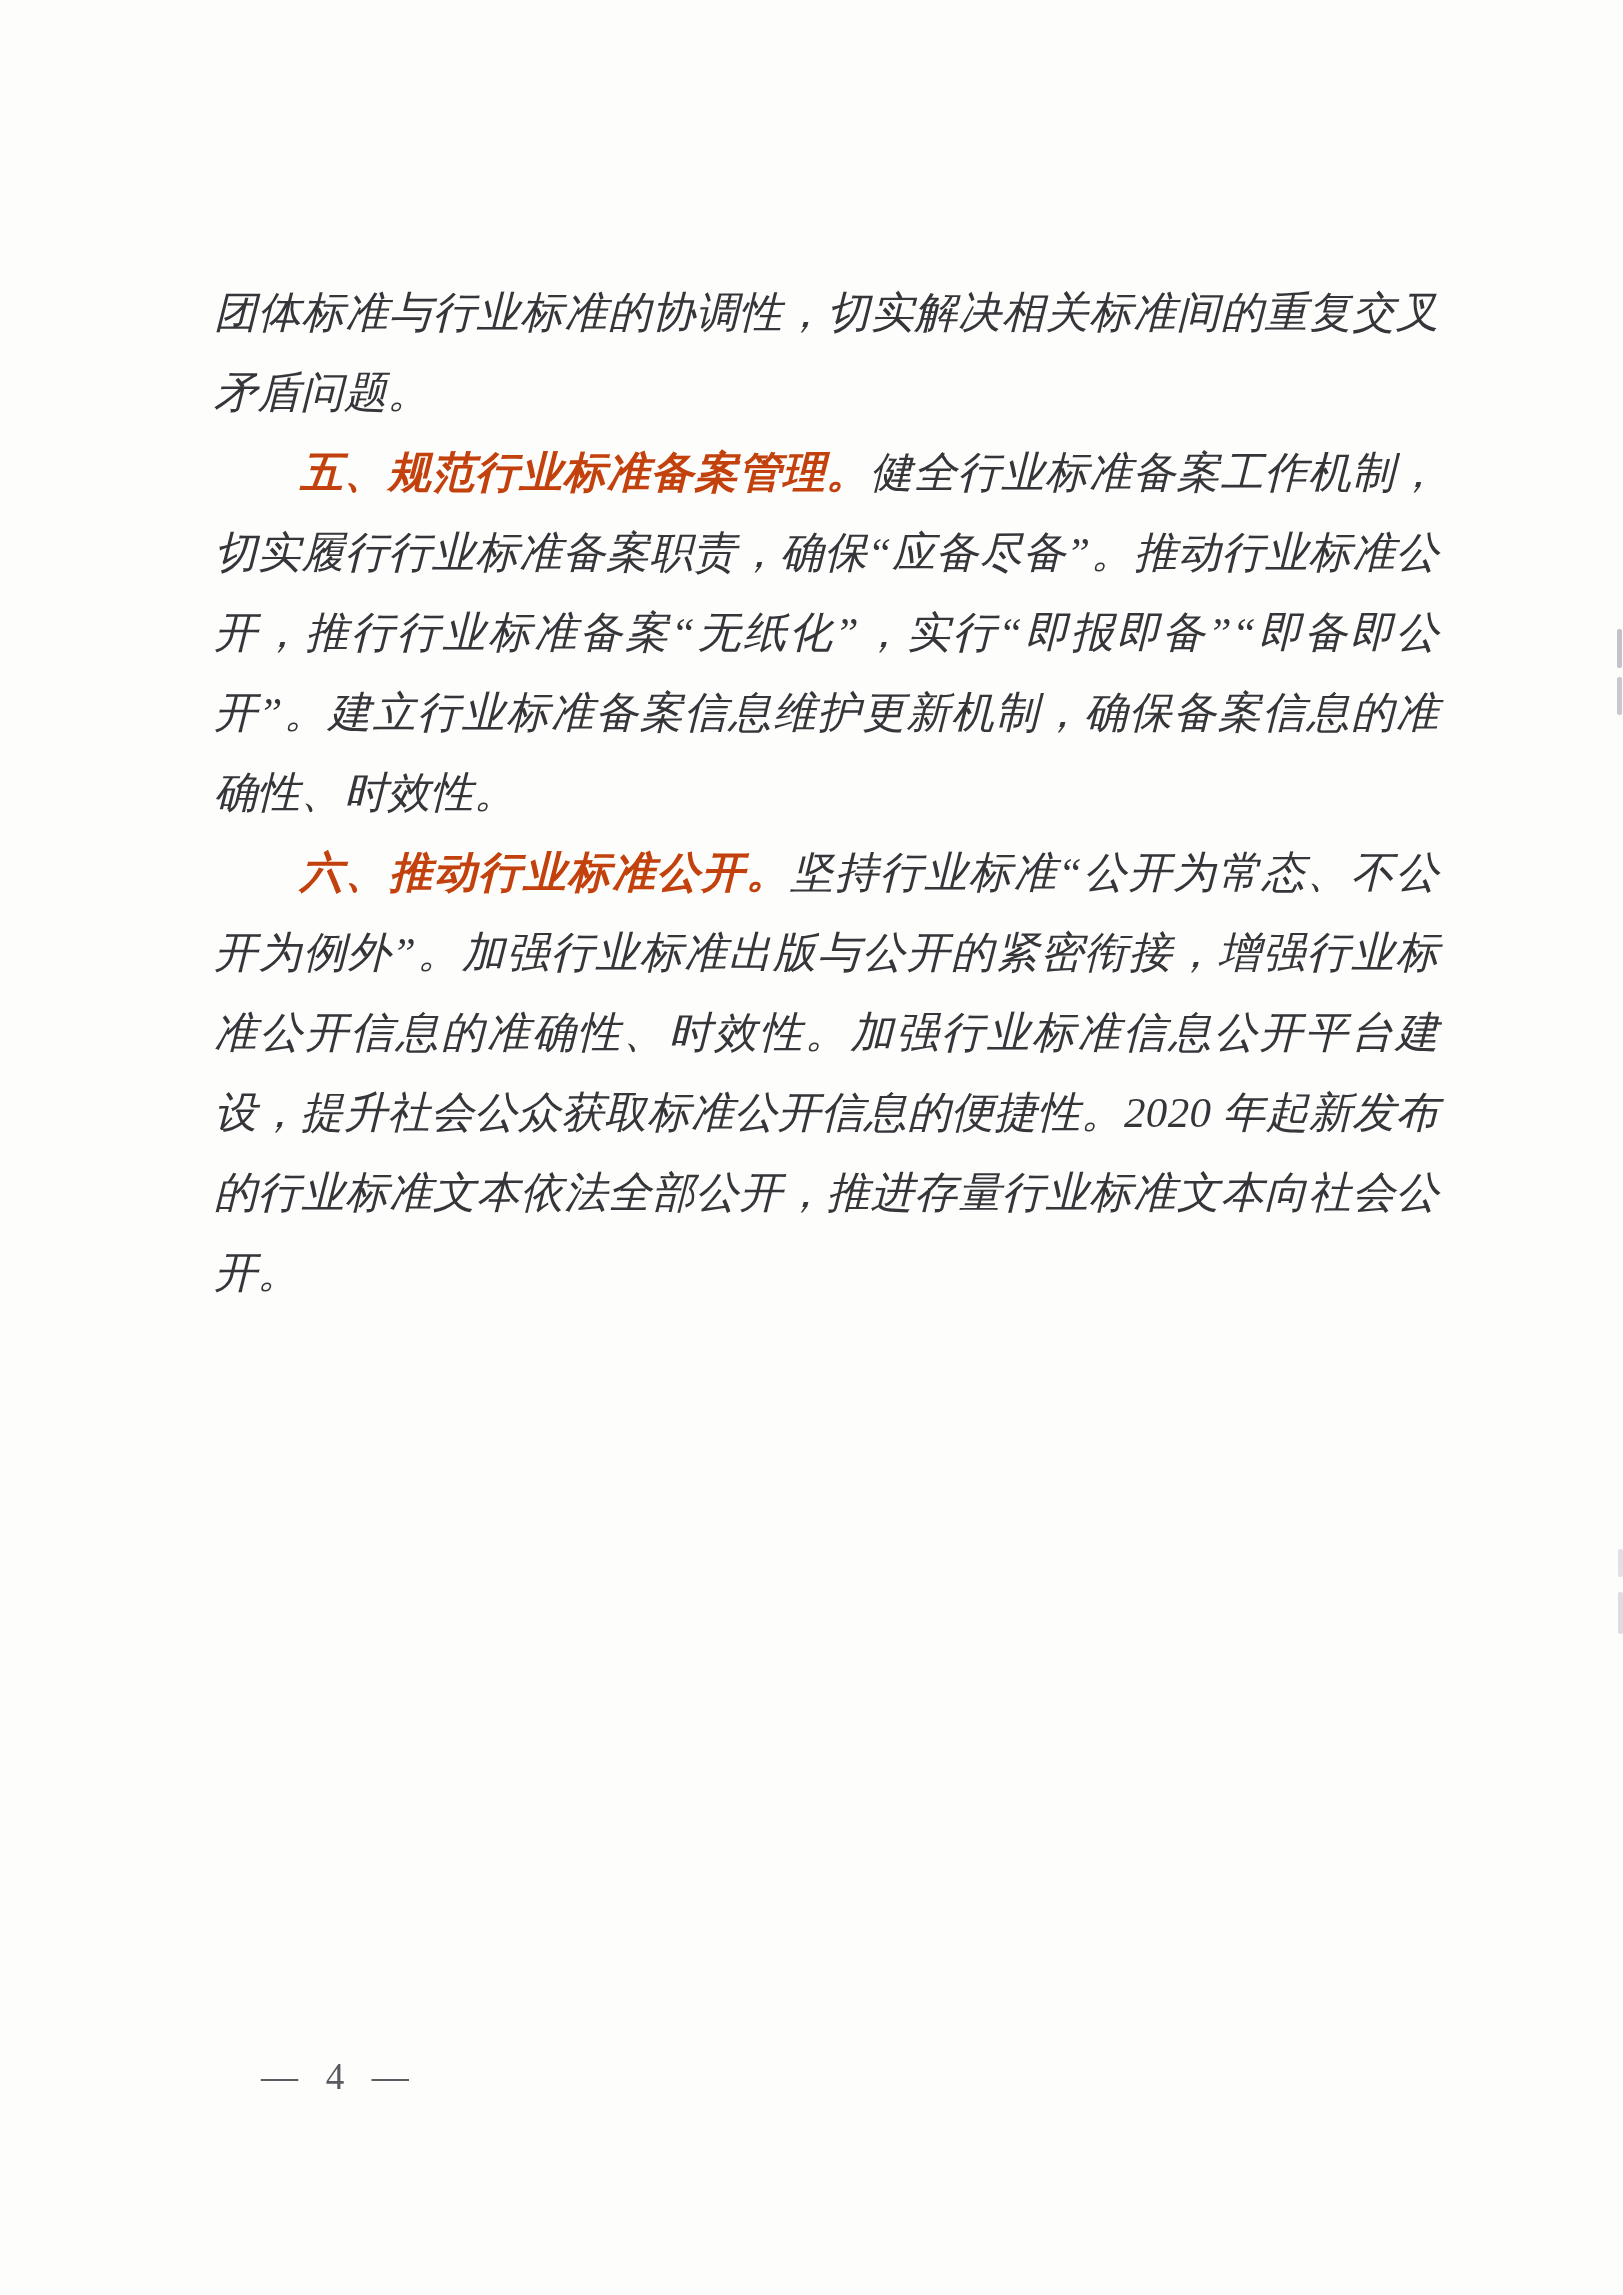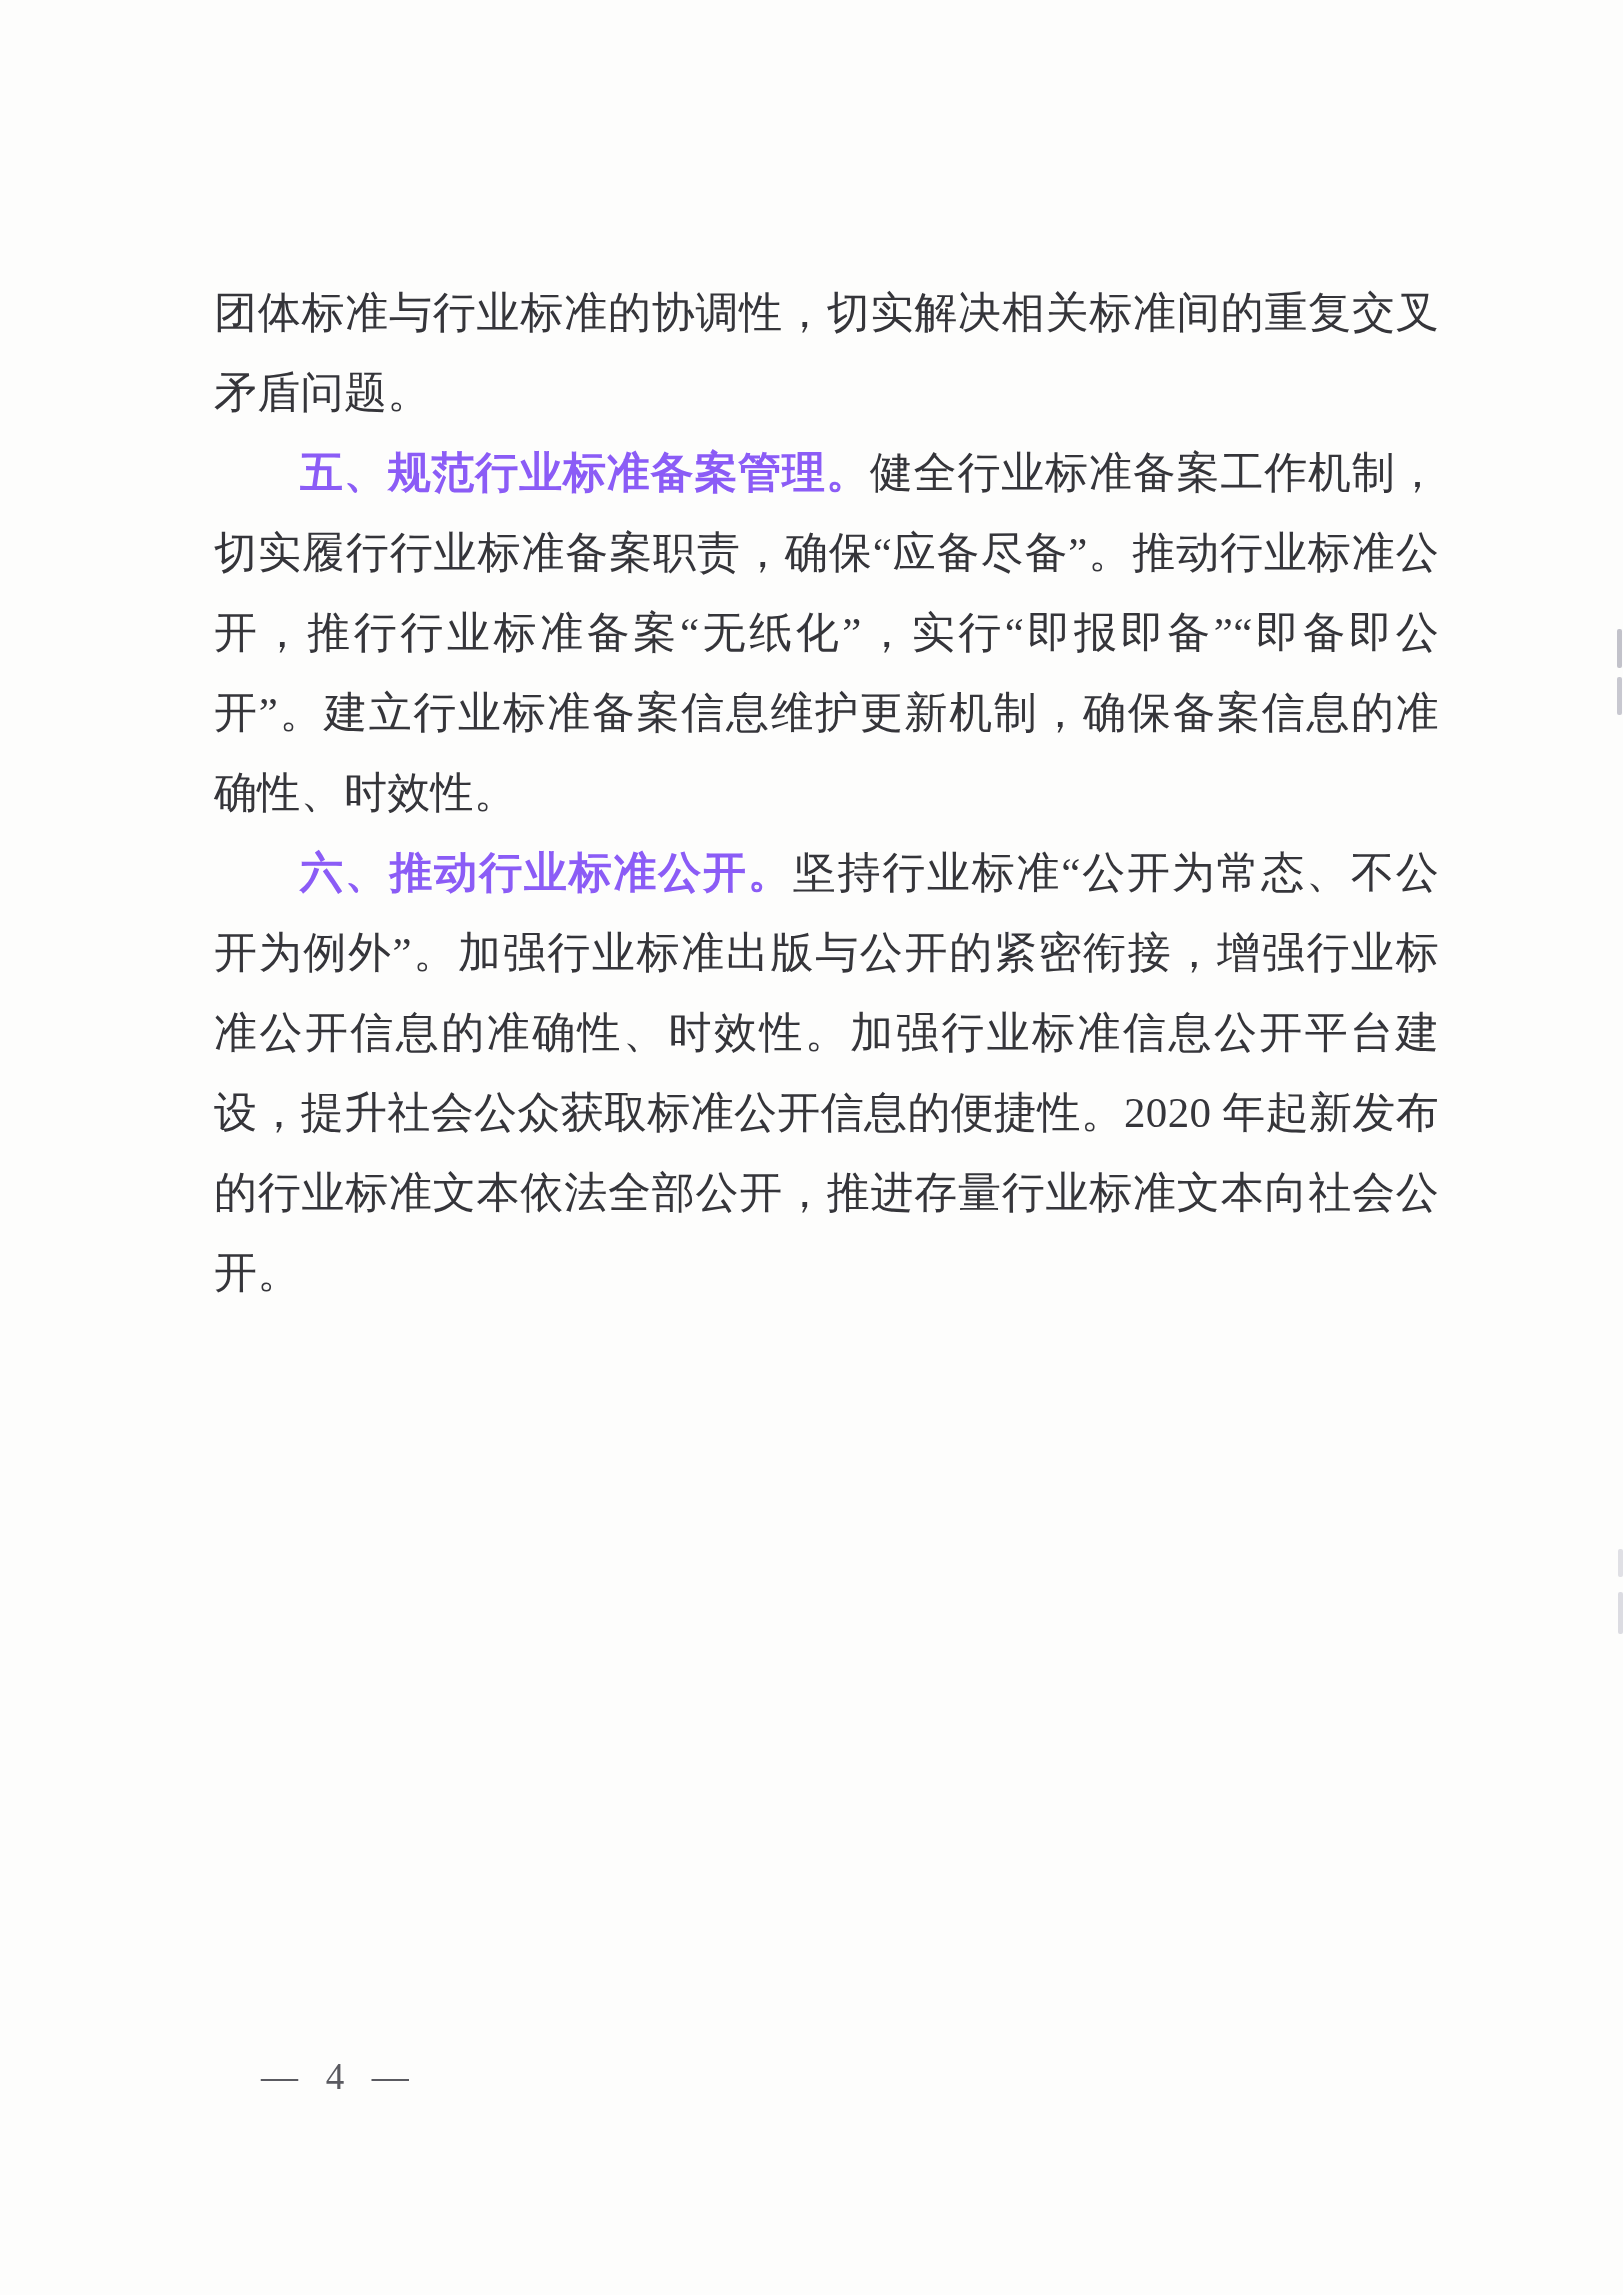--- a/index.html
+++ b/index.html
@@ -22,27 +22,28 @@
     width: 1225px;
     font-size: 43px;
     line-height: 80px;
     color: #35353a;
     text-align: justify;
     letter-spacing: 0.3px;
   }
   .para {
     margin: 0;
     text-indent: 2em;
+    font-style: italic;
   }
   .para.no-indent {
     text-indent: 0;
   }
   .section-heading {
     font-weight: 700;
-    color: #8b5cf6;
+    color: #c2410c;
   }
   .footer {
     position: absolute;
     left: 261px;
     top: 2050px;
     font-size: 37px;
     line-height: 53px;
     color: #5a5a60;
     letter-spacing: 9.2px;
     font-family: "Liberation Serif", serif;

